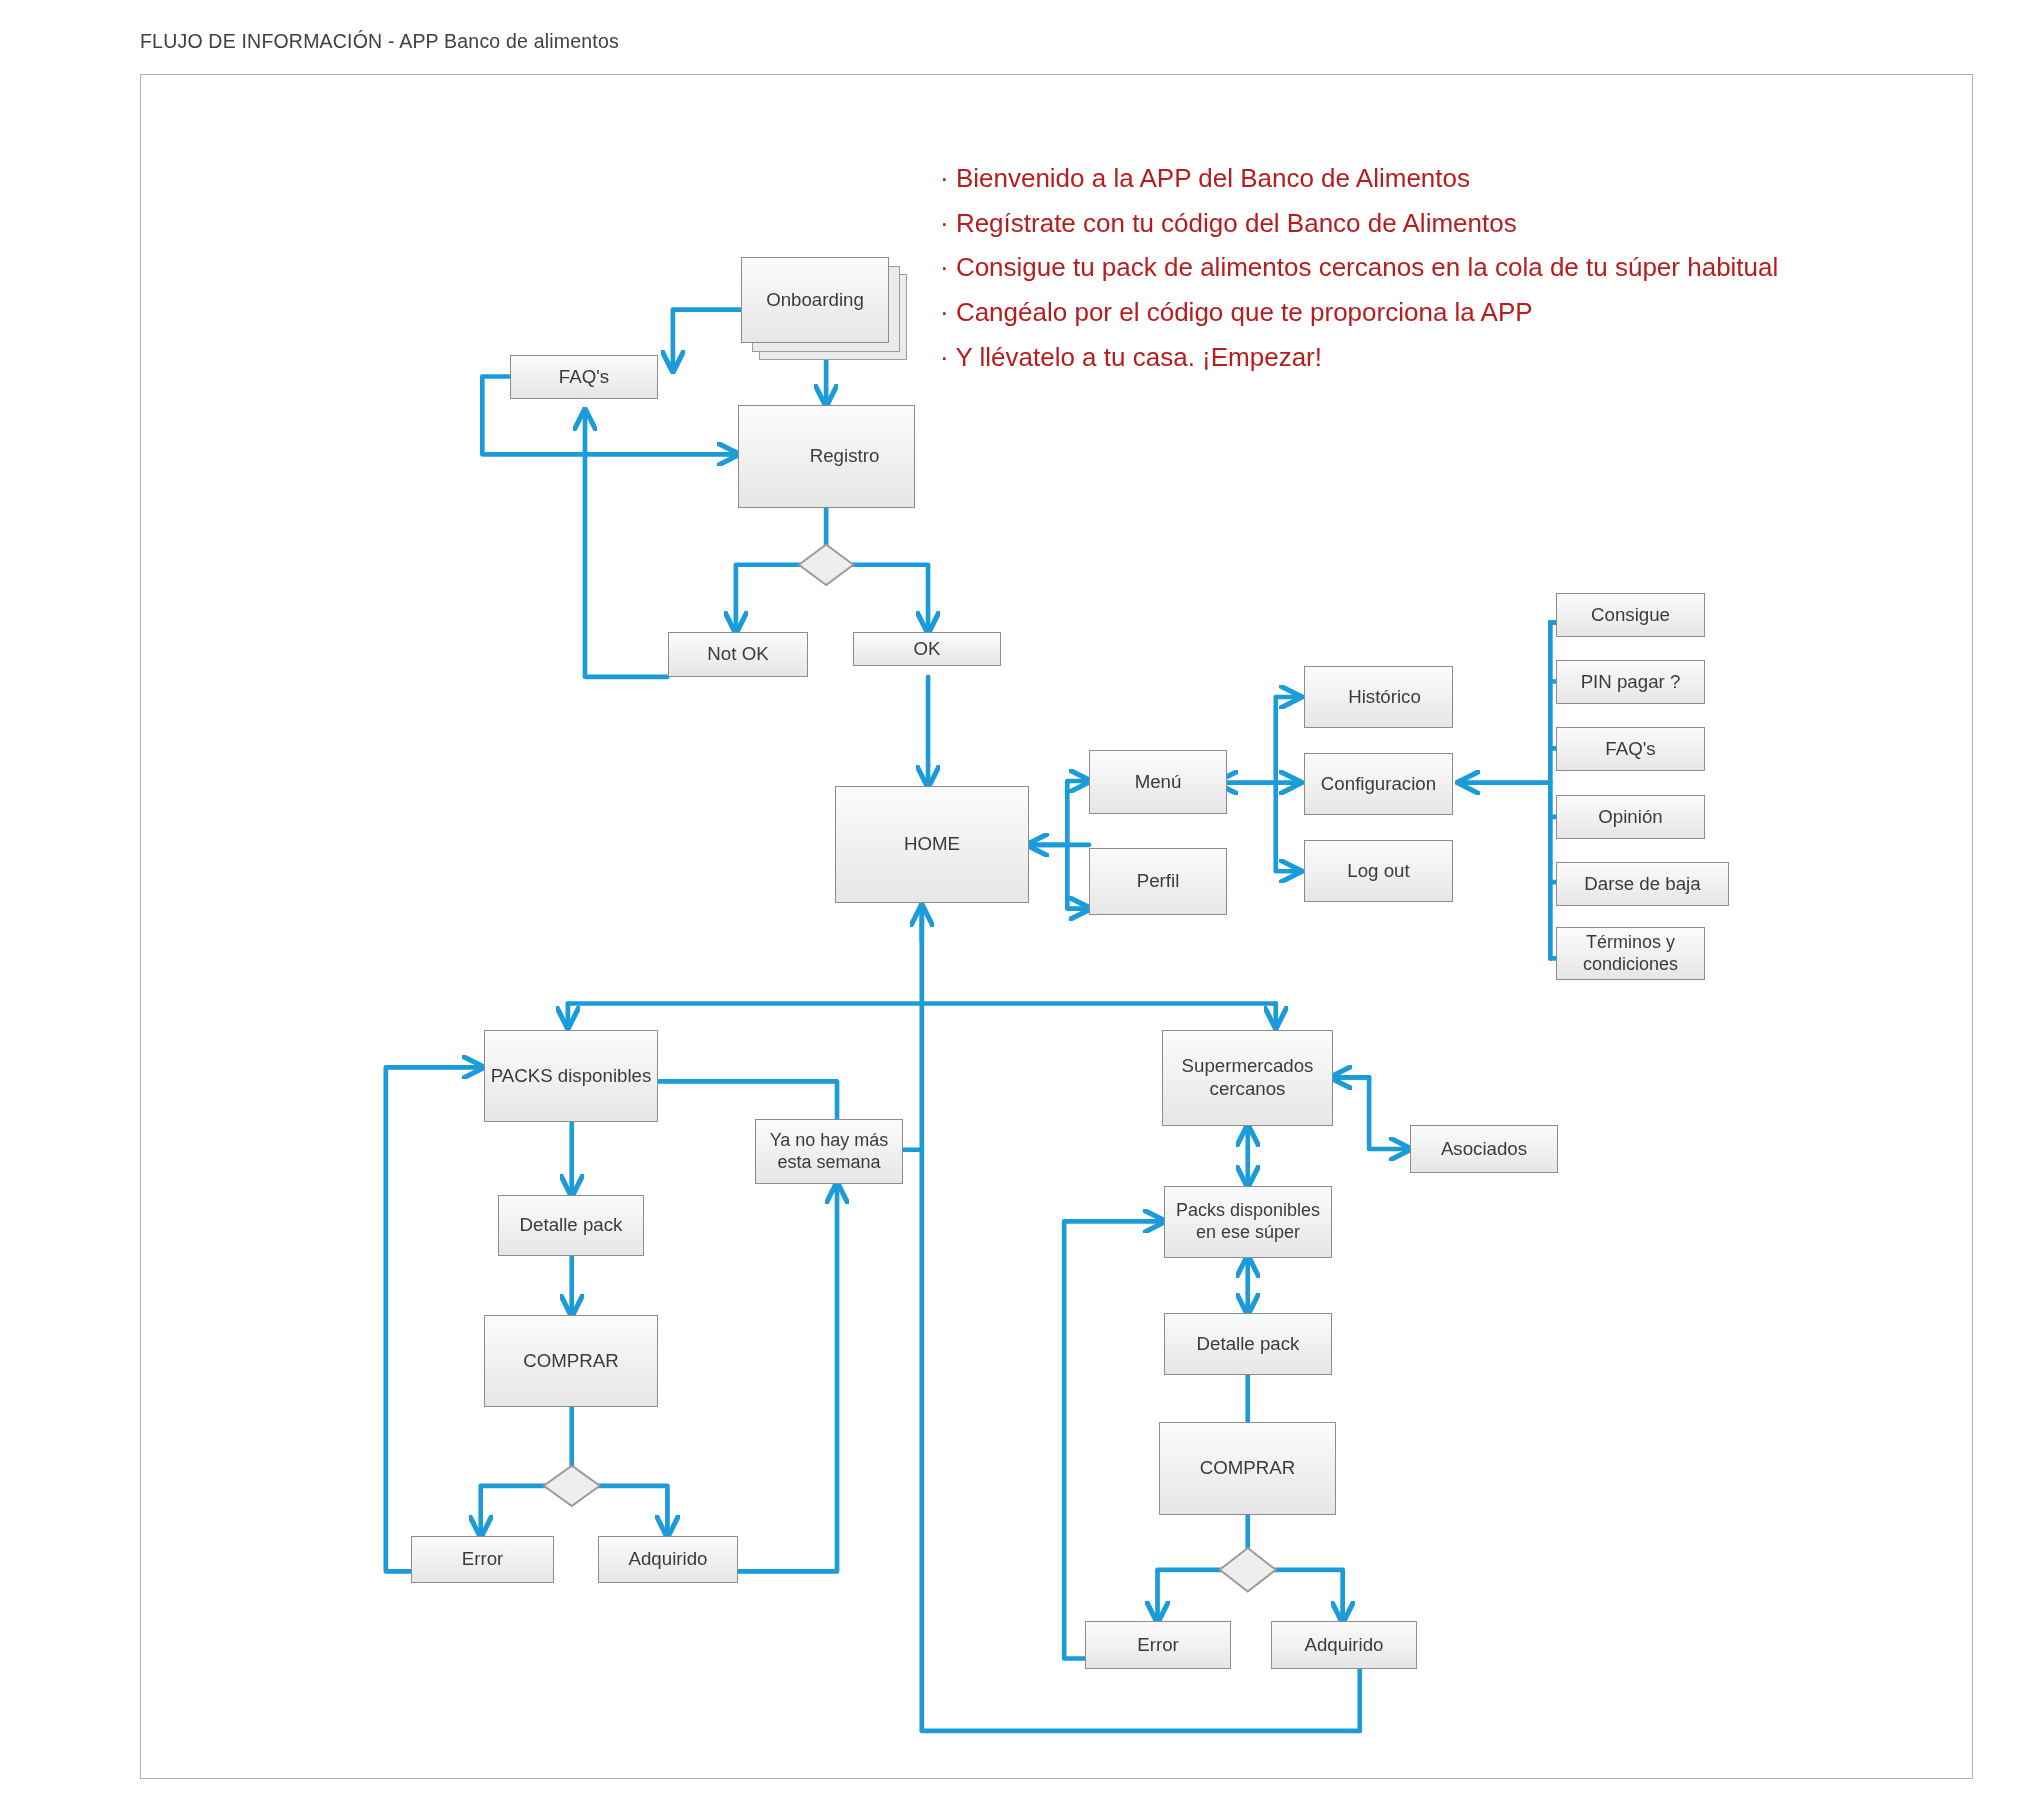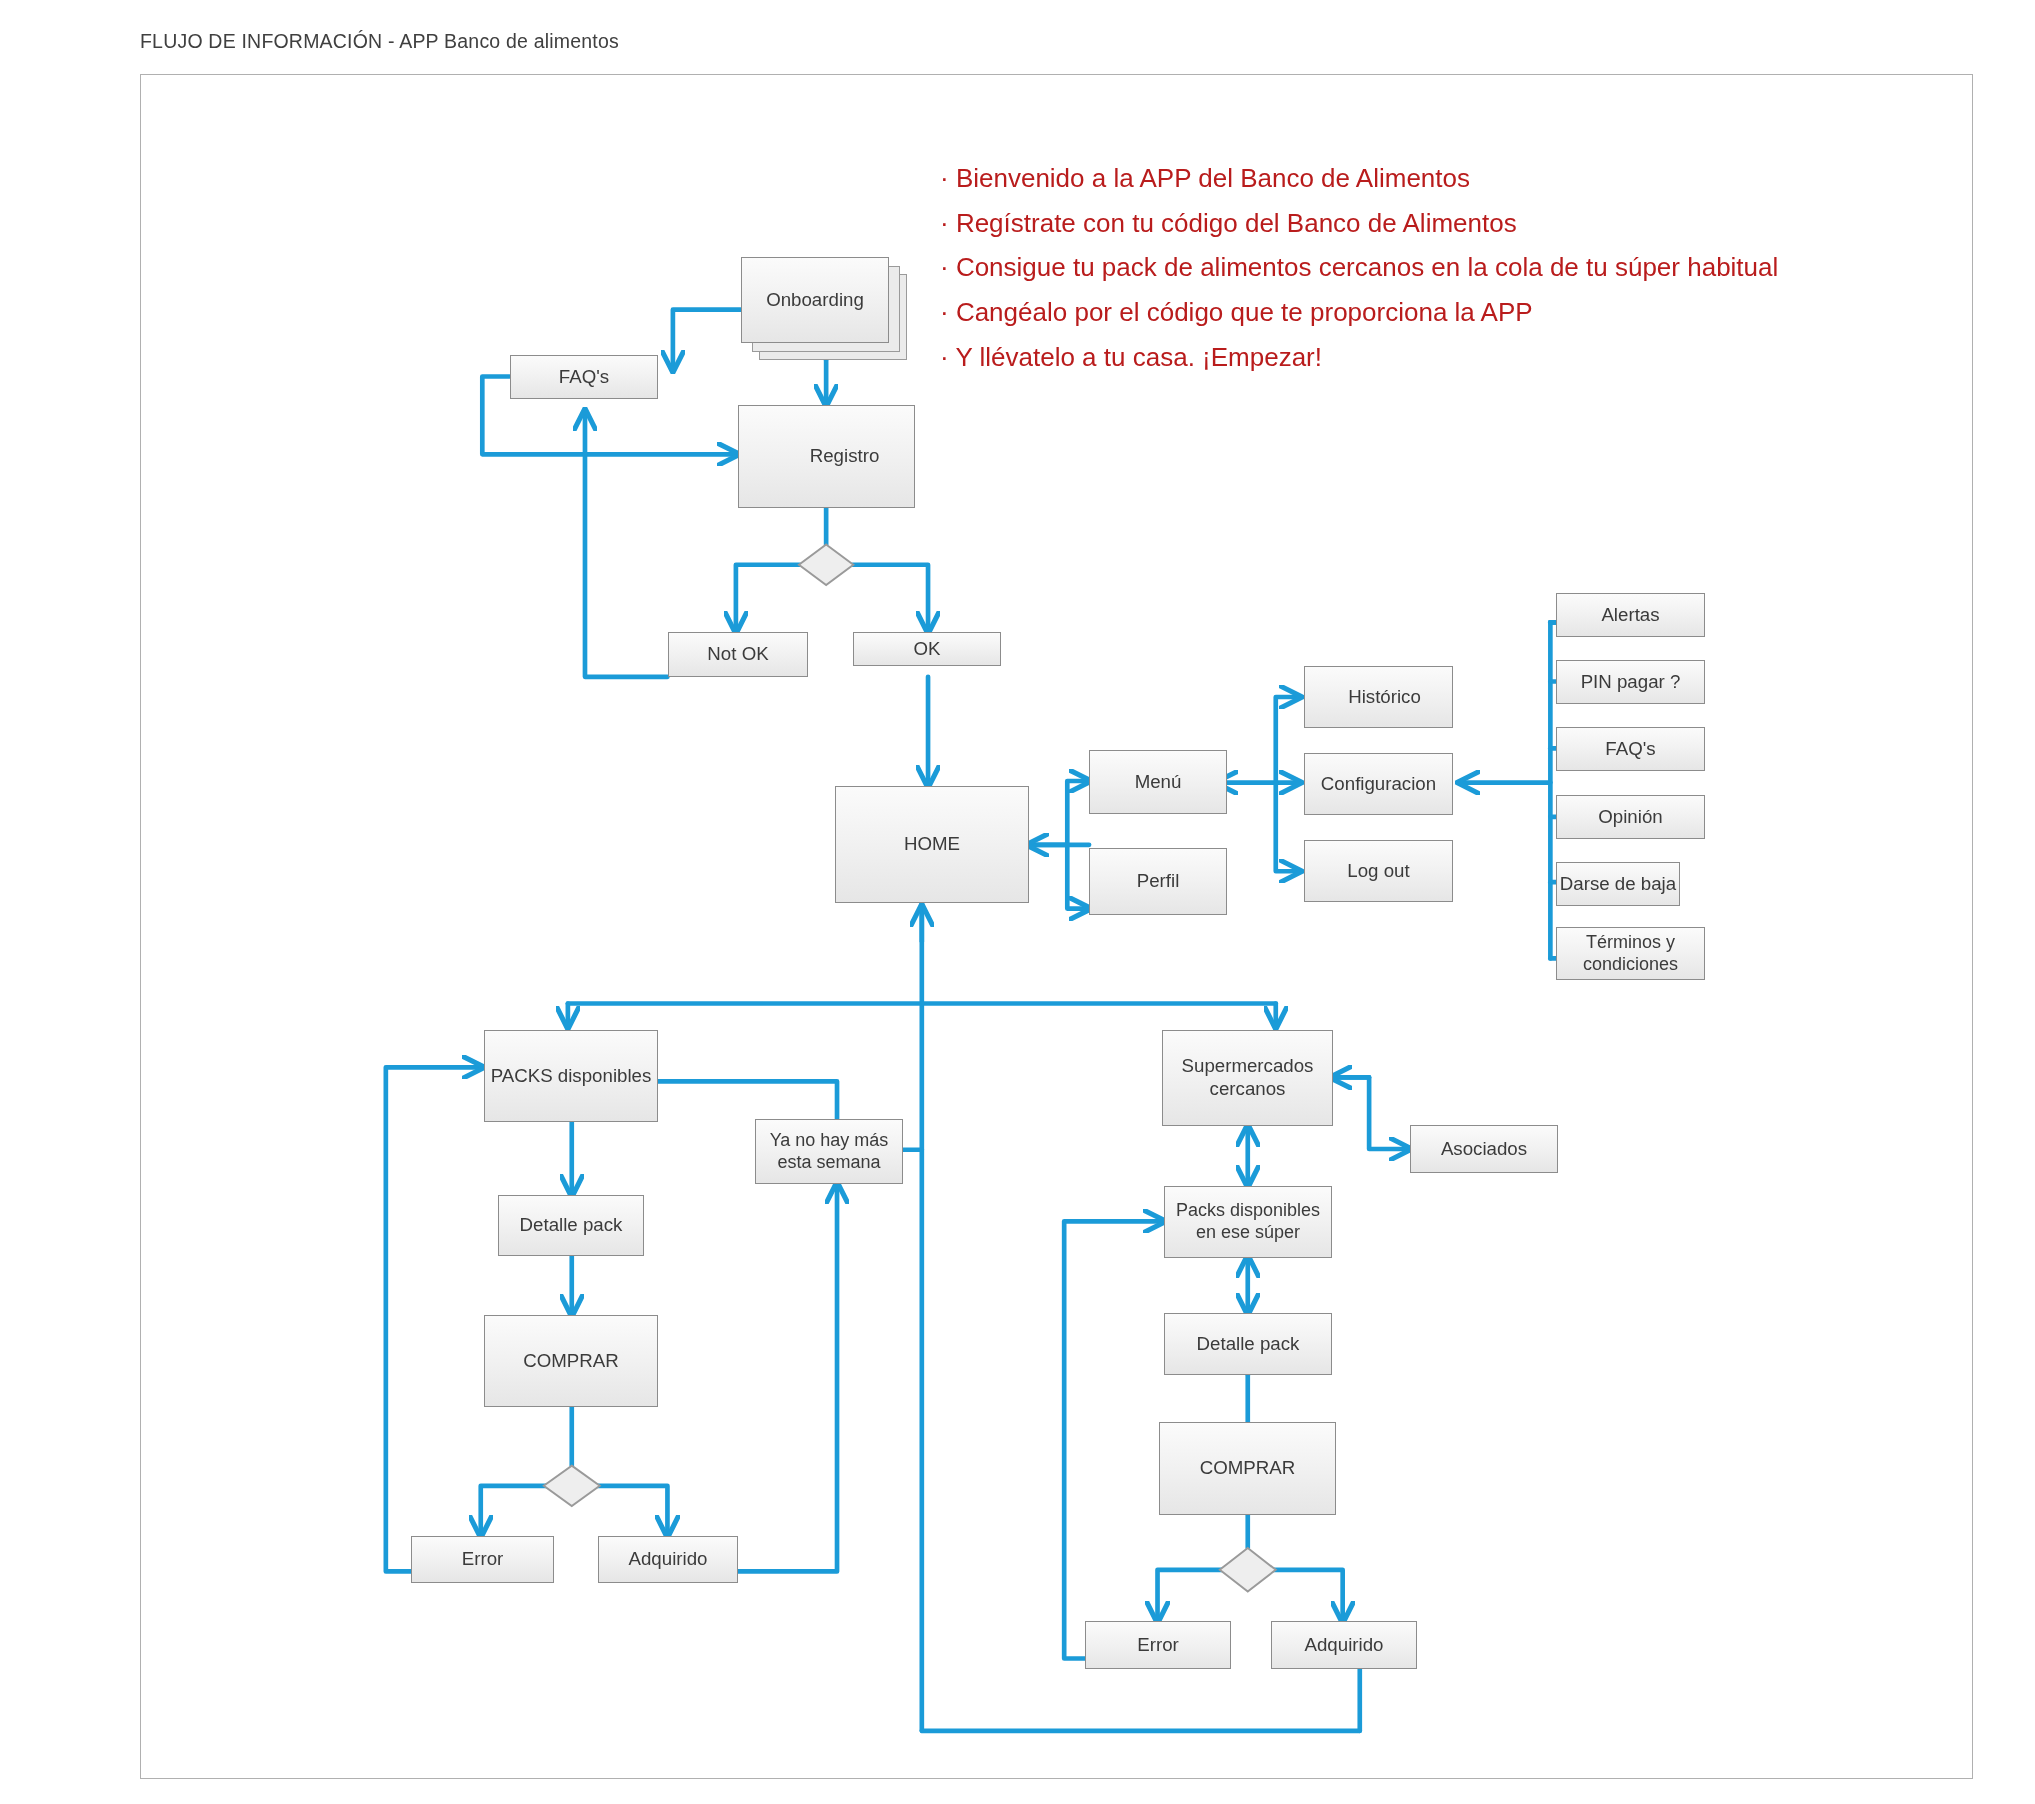--- a/index.html
+++ b/index.html
@@ -221,36 +221,36 @@
 
 <div class="nodebox" style="left:1304px;top:753px;width:149px;height:62px;">
     <span>Configuracion</span>
   </div>
 
 <div class="nodebox" style="left:1304px;top:840px;width:149px;height:62px;">
     <span>Log out</span>
   </div>
 
 <div class="nodebox" style="left:1556px;top:593px;width:149px;height:44px;">
-    <span>Alertas</span>
+    <span>Consigue</span>
   </div>
 
 <div class="nodebox" style="left:1556px;top:660px;width:149px;height:44px;">
     <span>PIN pagar ?</span>
   </div>
 
 <div class="nodebox" style="left:1556px;top:727px;width:149px;height:44px;">
     <span>FAQ's</span>
   </div>
 
 <div class="nodebox" style="left:1556px;top:795px;width:149px;height:44px;">
     <span>Opinión</span>
   </div>
 
-<div class="nodebox" style="left:1556px;top:862px;width:124px;height:44px;">
+<div class="nodebox" style="left:1556px;top:862px;width:173px;height:44px;">
     <span>Darse de baja</span>
   </div>
 
 <div class="nodebox small" style="left:1556px;top:927px;width:149px;height:53px;">
     <span>Términos y condiciones</span>
   </div>
 
 <div class="nodebox" style="left:484px;top:1030px;width:174px;height:92px;">
     <span>PACKS disponibles</span>
   </div>

